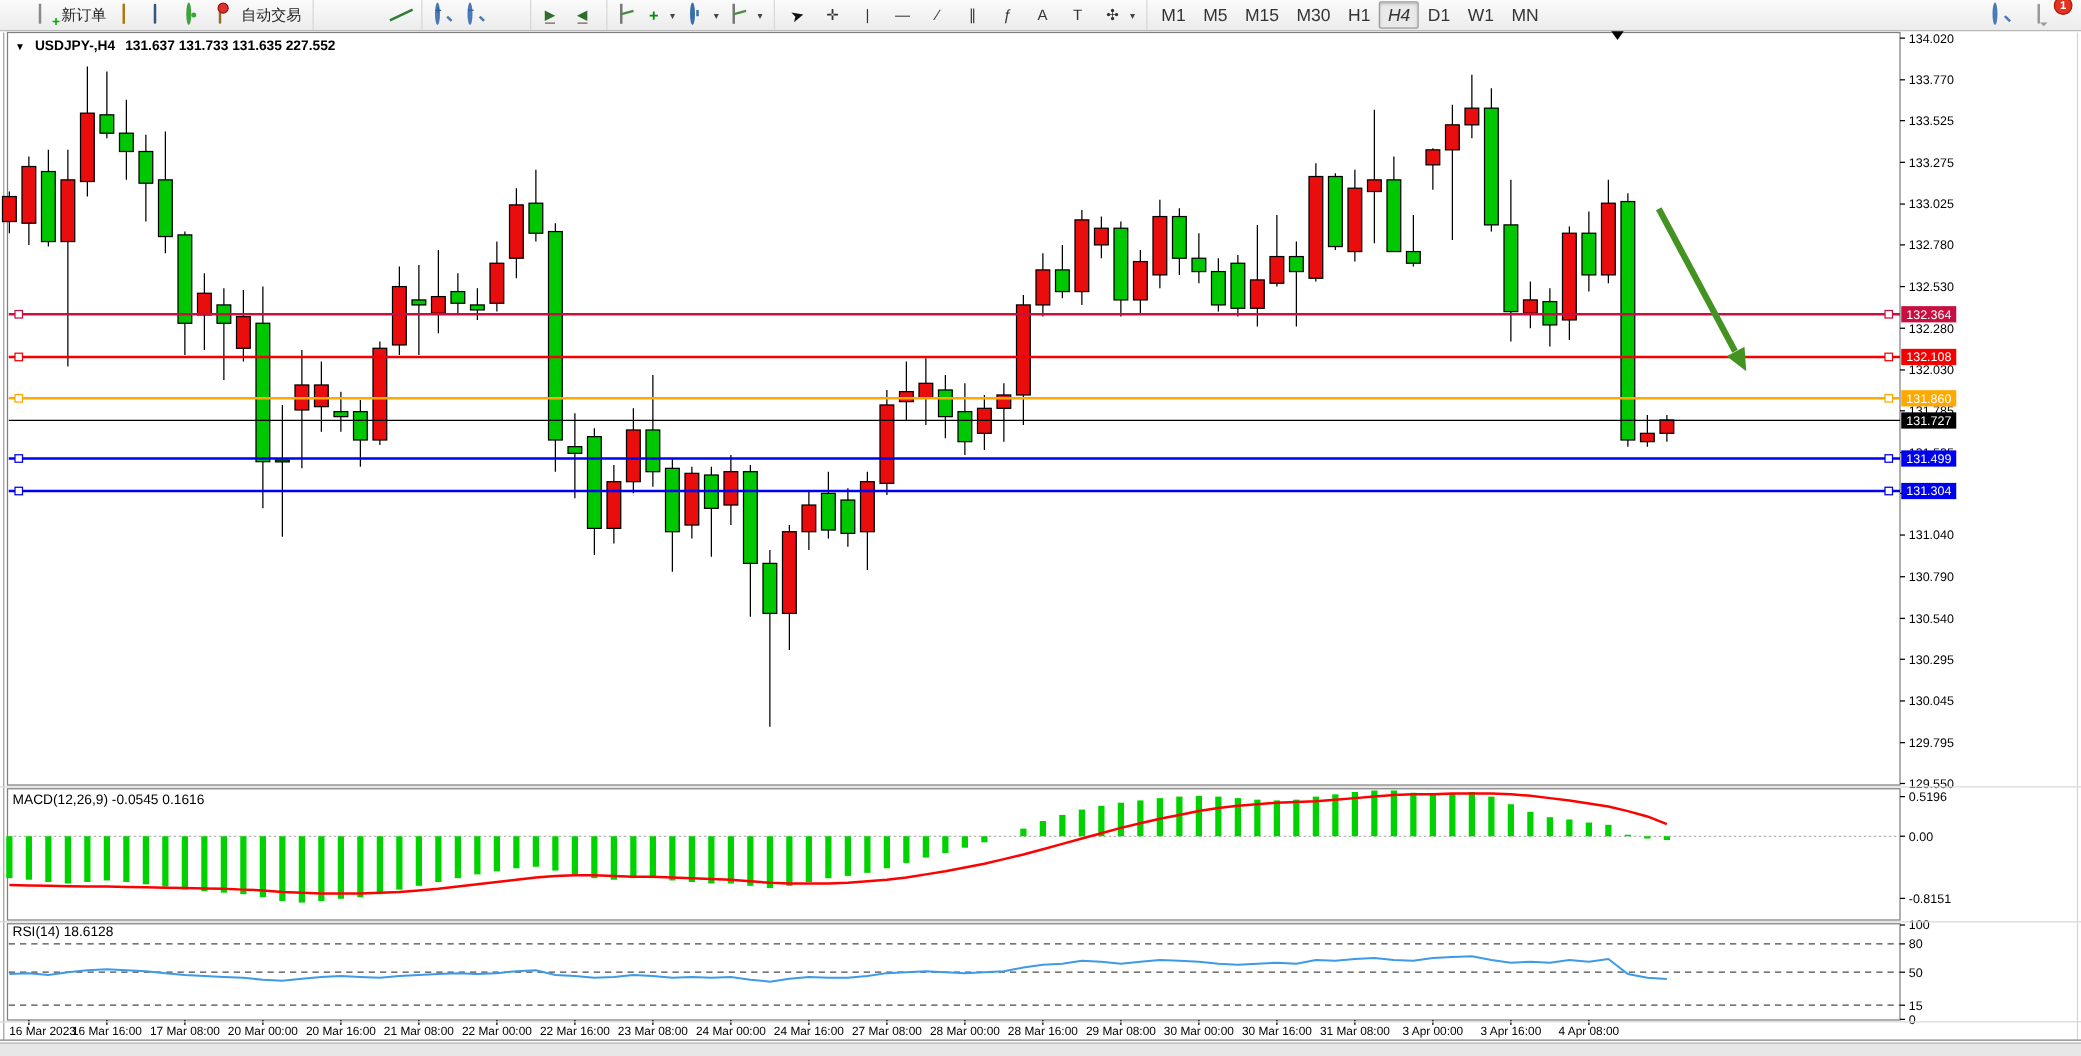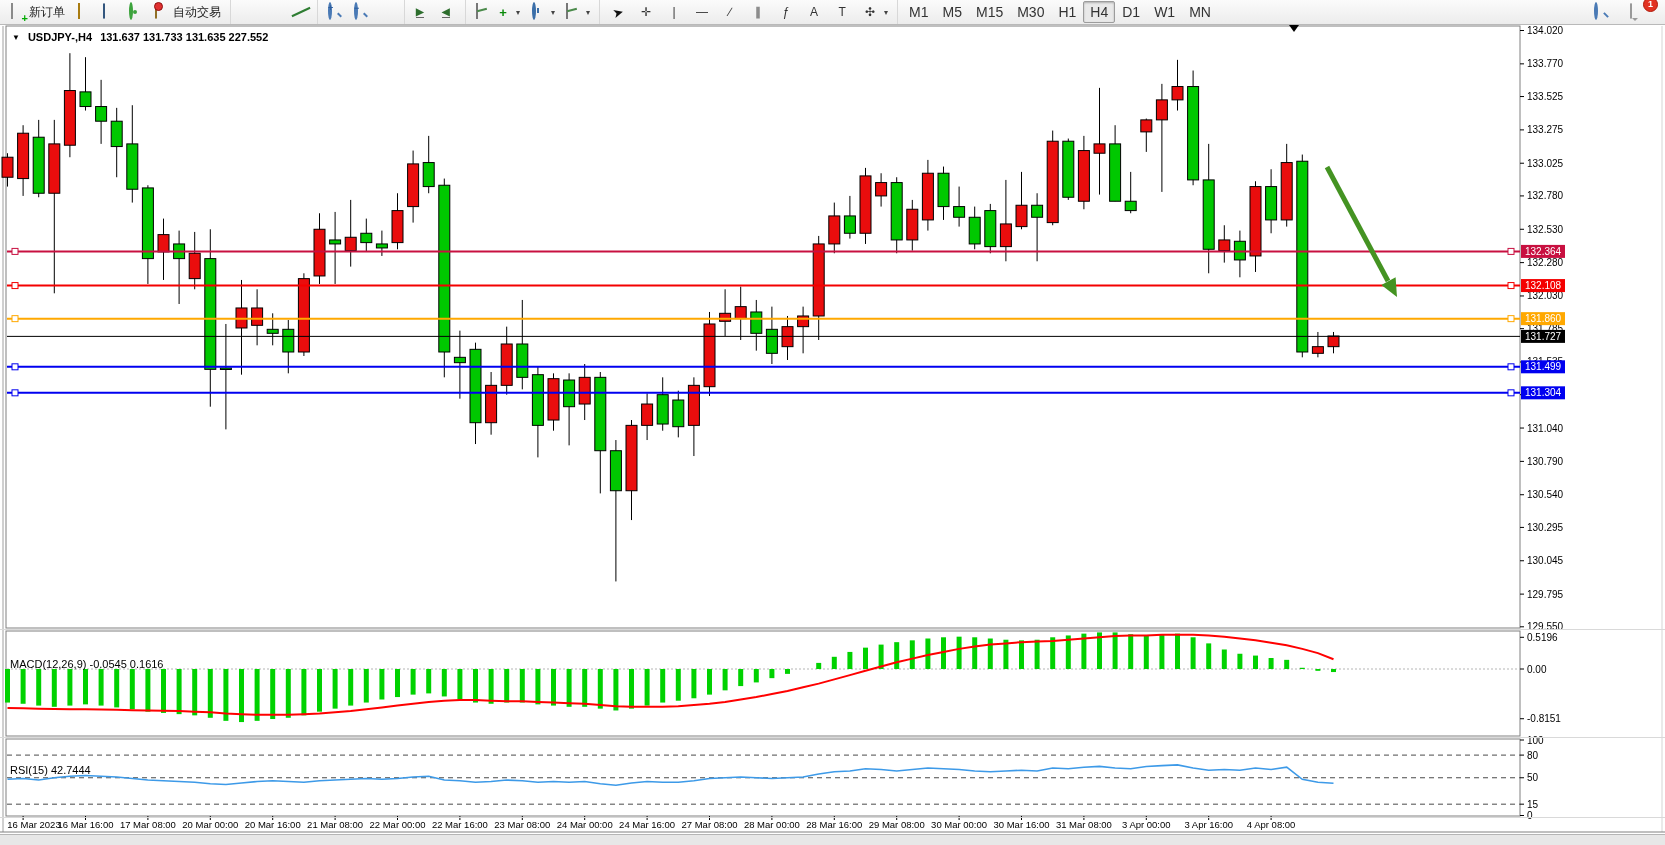--- a/index.html
+++ b/index.html
@@ -1,20 +1,20 @@
 <!DOCTYPE html>
 <html><head>
 <meta charset="utf-8">
 <style>
   html,body{margin:0;padding:0;background:#fff;font-family:"Liberation Sans",sans-serif;}
   #app{position:relative;width:1665px;height:845px;background:#fff;overflow:hidden;}
   
   #toolbar{position:absolute;left:0;top:0;width:1665px;height:24px;background:linear-gradient(#fbfbfb,#ececec);border-bottom:1px solid #b9b9b9;display:flex;align-items:center;font-size:12px;color:#222;}
   .tb-group{display:flex;align-items:center;height:100%;padding:0 4px;border-left:1px solid #d8d8d8;}
-  .tb-group:first-child{border-left:none;}
+  .tb-group:first-child{border-left:none;margin-left:20px;}
   .tb-btn{display:flex;align-items:center;gap:4px;padding:2px 5px;border-radius:2px;cursor:default;white-space:nowrap;}
   .icon16{width:16px;height:16px;display:inline-block;position:relative;flex:0 0 auto;}
   .caret{font-size:8px;color:#444;margin-left:1px;}
   
   .i-doc{background:linear-gradient(#fff,#e8e8e8);border:1px solid #8a8a8a;width:11px;height:13px;margin:1px 2px;}
   .i-doc:after{content:"+";position:absolute;right:-3px;bottom:-4px;color:#0a0;font-weight:bold;font-size:11px;}
   .i-diamond{width:10px;height:10px;background:linear-gradient(135deg,#ffe08a,#d9a520);transform:rotate(45deg);margin:3px;border:1px solid #a87b10;}
   .i-person{width:12px;height:12px;margin:2px;background:radial-gradient(circle at 50% 30%,#6f9fd8 4px,#3f6faf 5px);border-radius:3px;border:1px solid #33567e;}
   .i-signal{width:12px;height:12px;margin:2px;border:2px solid #3da33d;border-radius:50%;}
   .i-signal:after{content:"";position:absolute;left:6px;top:6px;width:4px;height:4px;background:#3da33d;border-radius:50%;}
@@ -41,32 +41,32 @@
     linear-gradient(#7fb2e5,#7fb2e5) 8px 7px/6px 5px no-repeat;}
   .i-shift{width:13px;height:12px;margin:2px;border-bottom:1px solid #666;color:#2d6e2d;font-size:10px;line-height:11px;text-align:center;font-weight:bold;}
   .i-plus{color:#0a8a0a;font-weight:bold;font-size:13px;line-height:15px;text-align:center;width:16px;}
   .i-clock{width:12px;height:12px;margin:2px;border:2px solid #3a6ea8;border-radius:50%;}
   .i-clock:after{content:"";position:absolute;left:7px;top:4px;width:2px;height:5px;background:#3a6ea8;}
   .i-tpl{width:14px;height:11px;margin:2px 1px;border:1px solid #777;background:linear-gradient(#eaf2fa,#cfe0f0);}
   .i-tpl:after{content:"";position:absolute;left:2px;top:5px;width:10px;height:2px;background:#4a8a4a;transform:rotate(-15deg);}
   .glyph{font-size:12px;color:#333;width:18px;text-align:center;}
   .cursor-g{transform:rotate(-15deg);font-size:13px;color:#111;}
   .tf-btn{font-size:14px;padding:2px 6px;color:#333;border:1px solid transparent;border-radius:2px;}
-  .tf-btn.active{background:#e9e9e9;border:1px solid #9c9c9c;box-shadow:inset 0 1px 2px rgba(0,0,0,.25);}
+  .tf-btn.active{background:#e9e9e9;border:1px solid #9c9c9c;box-shadow:inset 0 1px 2px rgba(0,0,0,.25);font-style:italic;}
   #tb-right{margin-left:auto;display:flex;align-items:center;gap:10px;padding-right:14px;}
   .i-search{width:9px;height:9px;border:2px solid #4a7ab5;border-radius:50%;}
   .i-search:after{content:"";position:absolute;left:9px;top:10px;width:6px;height:2px;background:#4a7ab5;transform:rotate(45deg);}
   .i-chat{width:14px;height:11px;background:#e8e8e8;border:1px solid #999;border-radius:3px;margin-top:2px;}
   .i-chat:after{content:"";position:absolute;left:2px;bottom:-4px;border:3px solid transparent;border-top-color:#999;}
   .badge{position:absolute;right:-7px;top:-5px;background:#e23222;color:#fff;border-radius:50%;width:13px;height:13px;font-size:9px;line-height:13px;text-align:center;font-weight:bold;border:1px solid #b01808;}
   
   #chart-root{position:absolute;left:0;top:0;width:1665px;height:845px;}
   #chart-title{position:absolute;left:12px;top:31px;font-size:11px;font-weight:bold;color:#000;z-index:5;display:flex;gap:8px;align-items:center;}
   #chart-title .dd{font-size:8px;}
-  .panel-label{position:absolute;font-size:11px;color:#000;z-index:5;margin-top:24px;}
+  .panel-label{position:absolute;font-size:11px;color:#000;z-index:5;}
   #bottom-strip{position:absolute;left:0;top:834px;width:1665px;height:11px;background:#e7e7e7;border-top:1px solid #b5b5b5;}
   svg text{font-family:"Liberation Sans",sans-serif;}
 </style>
 </head>
 <body>
 
 <div id="app">
 
   <div id="toolbar">
     <div class="tb-group">
@@ -188,21 +188,21 @@
     </div>
   </div>
 
   <div id="chart-root">
     <div id="chart-title">
       <span class="dd">▼</span>
       <span>USDJPY-,H4</span>
       <span>131.637 131.733 131.635 227.552</span>
     </div>
     <div class="panel-label" style="left:10px;top:634px">MACD(12,26,9) -0.0545 0.1616</div>
-    <div class="panel-label" style="left:10px;top:740px">RSI(15) 42.7444</div>
+    <div class="panel-label" style="left:10px;top:740px">RSI(14) 18.6128</div>
     <svg id="svg" width="1665" height="845" viewBox="0 0 1665 845">
         <rect x="6" y="26" width="1514" height="602" fill="#fff" stroke="#808080" stroke-width="1"></rect>
         <rect x="6" y="631" width="1514" height="105" fill="#fff" stroke="#808080" stroke-width="1"></rect>
         <rect x="6" y="739" width="1514" height="77" fill="#fff" stroke="#808080" stroke-width="1"></rect>
         <line x1="3" y1="26" x2="3" y2="832" stroke="#a0a0a0"></line>
         <line x1="1662" y1="26" x2="1662" y2="832" stroke="#d5d5d5"></line>
         <line x1="0" y1="832" x2="1665" y2="832" stroke="#808080"></line>
         <line x1="7" y1="669" x2="1520" y2="669" stroke="#b5b5b5" stroke-dasharray="2,2"></line>
         <line x1="7" y1="755.1" x2="1520" y2="755.1" stroke="#4a4a4a" stroke-dasharray="5,4" stroke-width="1"></line>
         <line x1="7" y1="777.75" x2="1520" y2="777.75" stroke="#4a4a4a" stroke-dasharray="5,4" stroke-width="1"></line>

